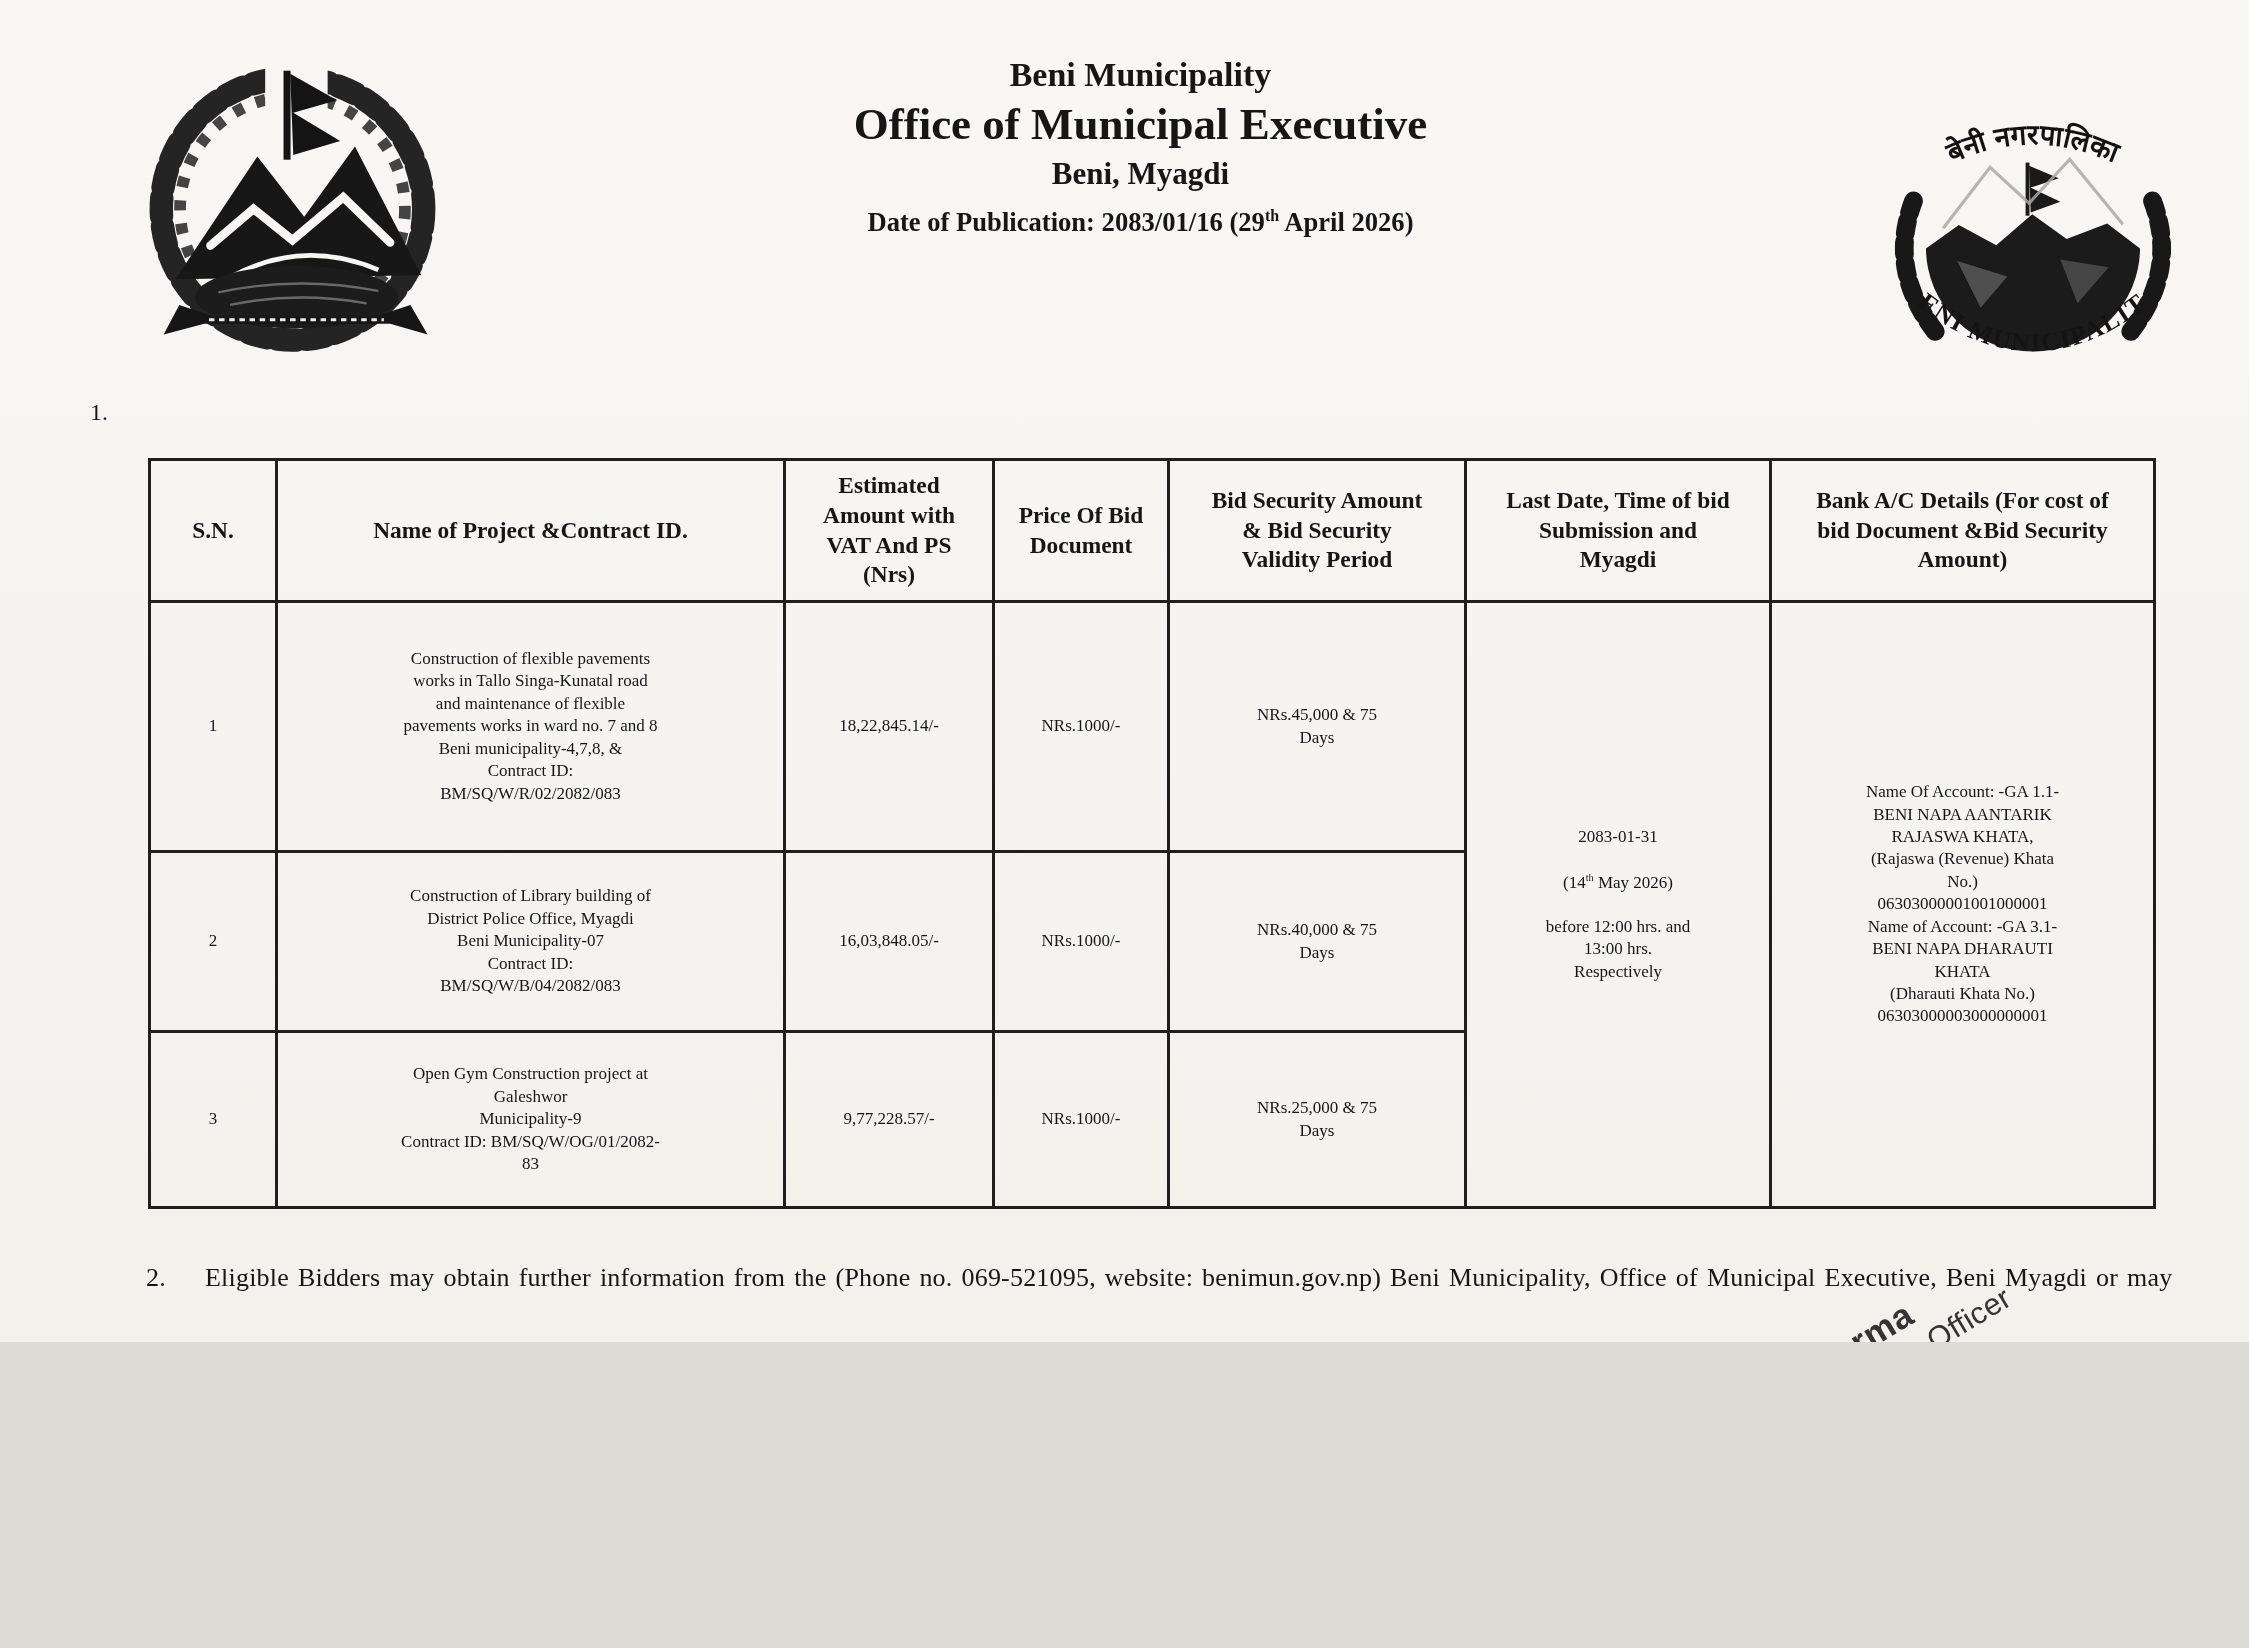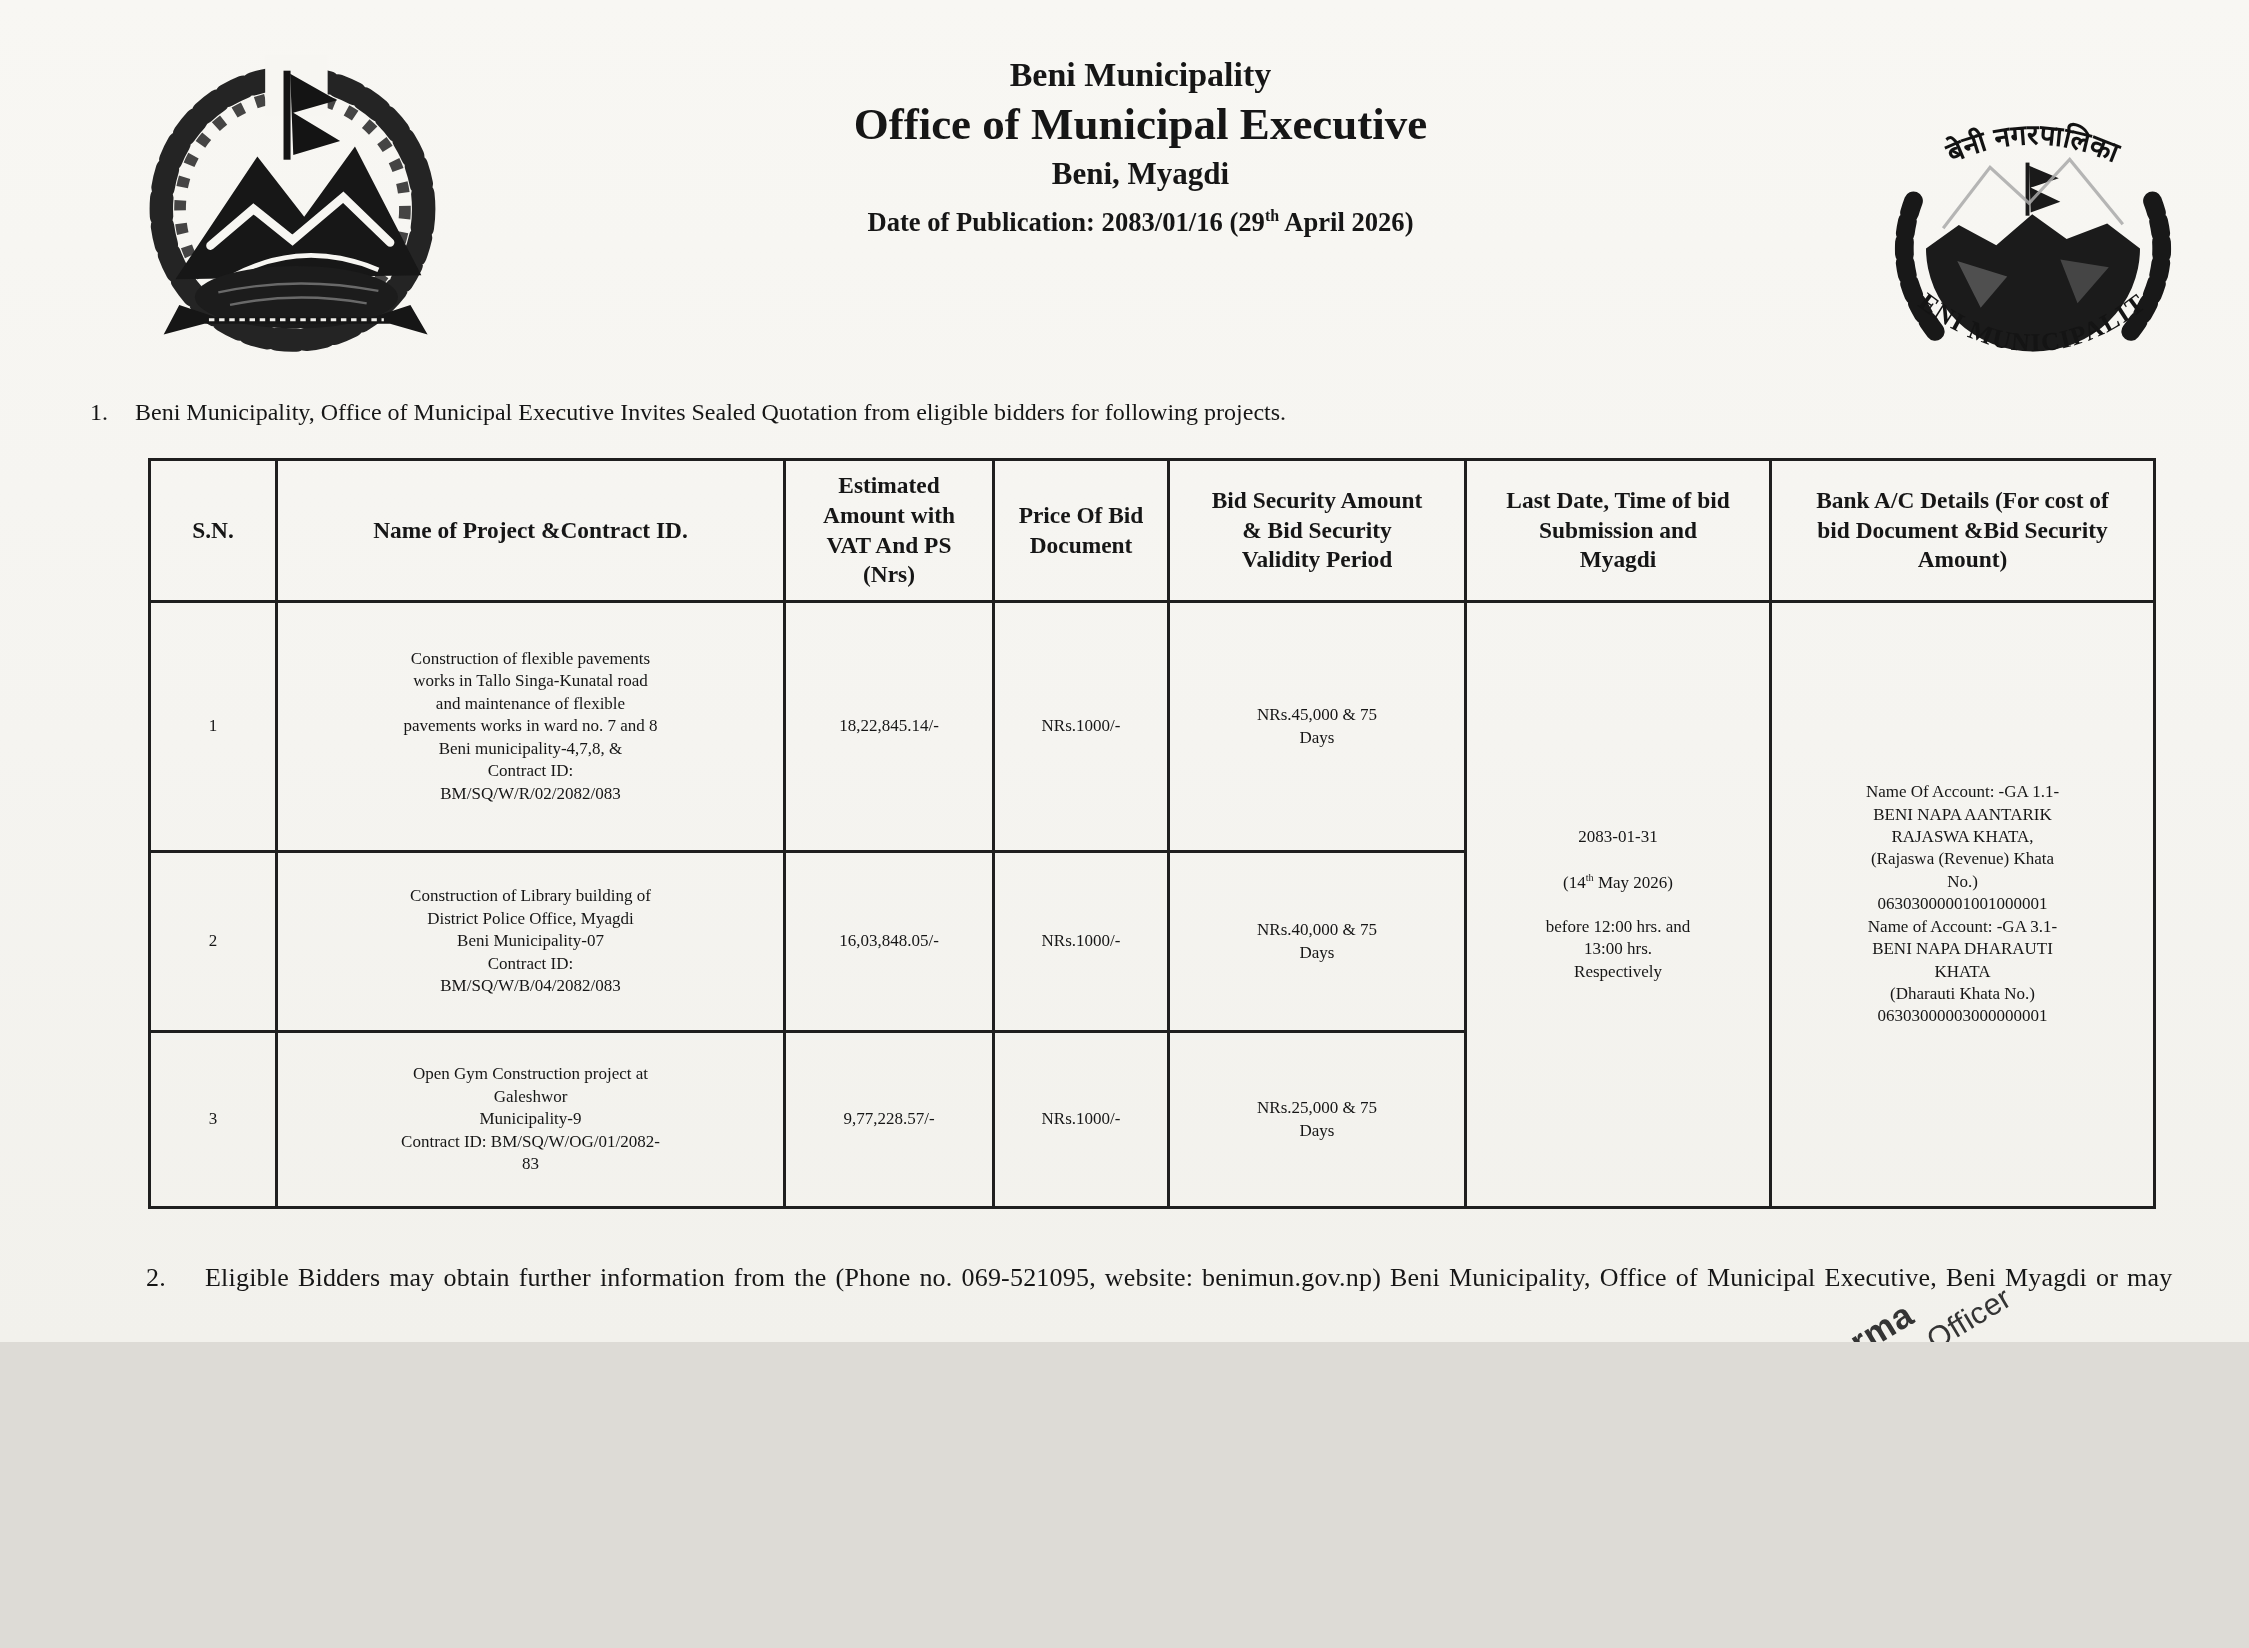--- a/index.html
+++ b/index.html
@@ -98,21 +98,20 @@
       <path d="M 118 242 L 182 262 L 148 302 Z" fill="#7a7a7a" opacity="0.55"></path>
       <path d="M 250 240 L 312 250 L 272 296 Z" fill="#6f6f6f" opacity="0.5"></path>
     </g>
     <text font-family="Liberation Serif, serif" font-size="33" font-weight="bold" letter-spacing="2" fill="#141414">
       <textPath href="#rl-bottom" startOffset="50%" text-anchor="middle">BENI MUNICIPALITY</textPath>
     </text>
   </svg>
 
   <div class="item item1">
     <span class="num">1.</span>
-    <span>Beni Municipality, Office of Municipal Executive Invites Sealed Quotation from eligible bidders for following projects.</span>
   </div>
 
   <table class="quot">
     <colgroup>
       <col style="width:127px">
         <col style="width:508px">
         <col style="width:209px">
         <col style="width:175px">
       <col style="width:297px">
         <col style="width:305px">

